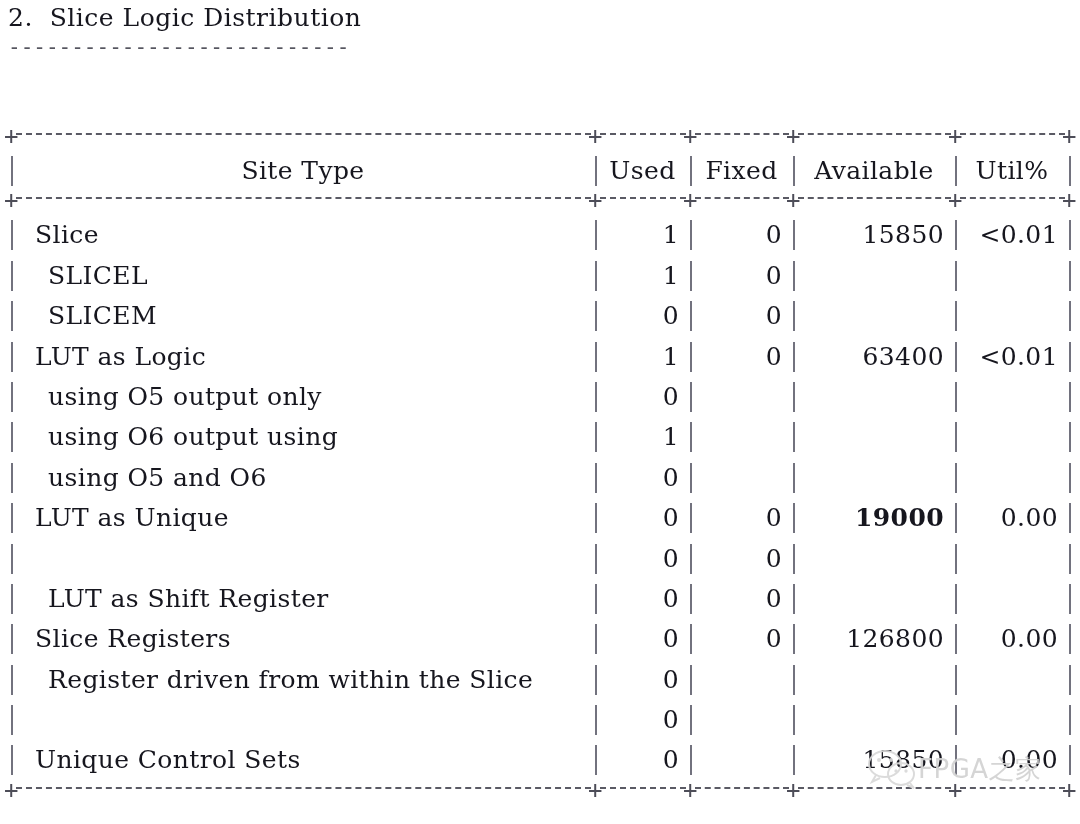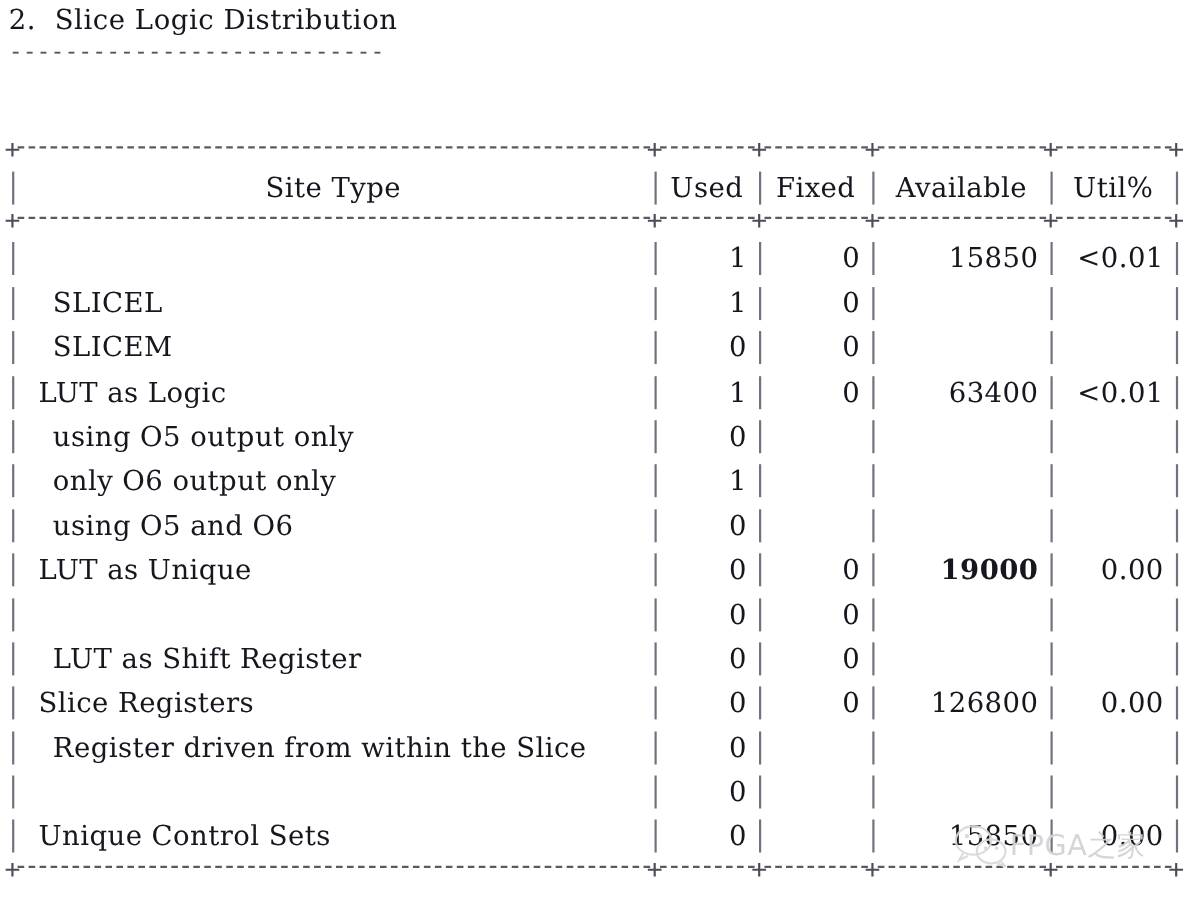--- a/index.html
+++ b/index.html
@@ -193,20 +193,21 @@
         <div class="plus" style="left: 948px;">+</div>
         <div class="plus" style="left: 1062px;">+</div>
       </div>
       <div class="trow">
         <div class="pipe" style="left: 11px;"></div>
         <div class="pipe" style="left: 595px;"></div>
         <div class="pipe" style="left: 690px;"></div>
         <div class="pipe" style="left: 793px;"></div>
         <div class="pipe" style="left: 955px;"></div>
         <div class="pipe" style="left: 1069px;"></div>
+        <div class="cell l" style="left: 35px; width: 549px;">Slice</div>
         <div class="cell r" style="left: 606px; width: 73px;">1</div>
         <div class="cell r" style="left: 701px; width: 81px;">0</div>
         <div class="cell r" style="left: 804px; width: 140px;">15850</div>
         <div class="cell r" style="left: 966px; width: 92px;">&lt;0.01</div>
       </div>
       <div class="trow">
         <div class="pipe" style="left: 11px;"></div>
         <div class="pipe" style="left: 595px;"></div>
         <div class="pipe" style="left: 690px;"></div>
         <div class="pipe" style="left: 793px;"></div>
@@ -250,21 +251,21 @@
         <div class="cell l" style="left: 48px; width: 536px;">using O5 output only</div>
         <div class="cell r" style="left: 606px; width: 73px;">0</div>
       </div>
       <div class="trow">
         <div class="pipe" style="left: 11px;"></div>
         <div class="pipe" style="left: 595px;"></div>
         <div class="pipe" style="left: 690px;"></div>
         <div class="pipe" style="left: 793px;"></div>
         <div class="pipe" style="left: 955px;"></div>
         <div class="pipe" style="left: 1069px;"></div>
-        <div class="cell l" style="left: 48px; width: 536px;">only O6 output only</div>
+        <div class="cell l" style="left: 48px; width: 536px;">using O6 output using</div>
         <div class="cell r" style="left: 606px; width: 73px;">1</div>
       </div>
       <div class="trow">
         <div class="pipe" style="left: 11px;"></div>
         <div class="pipe" style="left: 595px;"></div>
         <div class="pipe" style="left: 690px;"></div>
         <div class="pipe" style="left: 793px;"></div>
         <div class="pipe" style="left: 955px;"></div>
         <div class="pipe" style="left: 1069px;"></div>
         <div class="cell l" style="left: 48px; width: 536px;">using O5 and O6</div>

